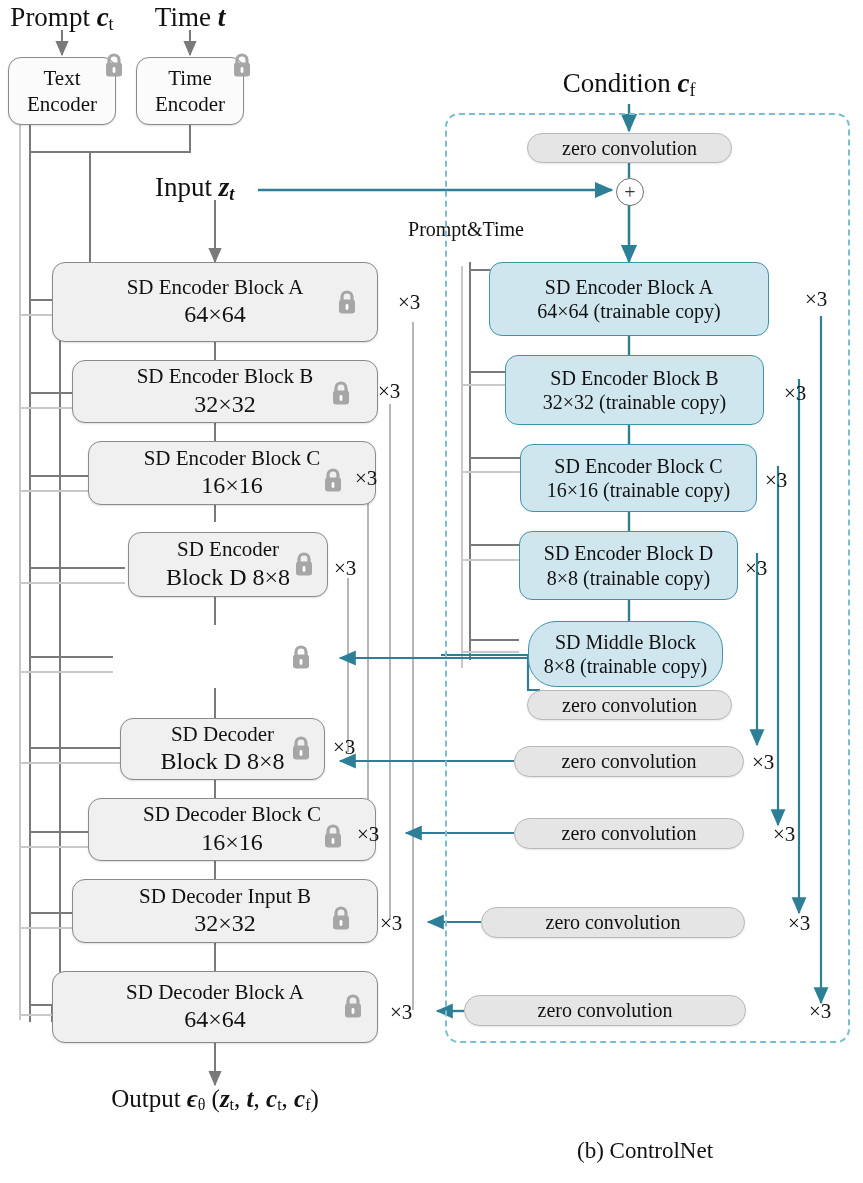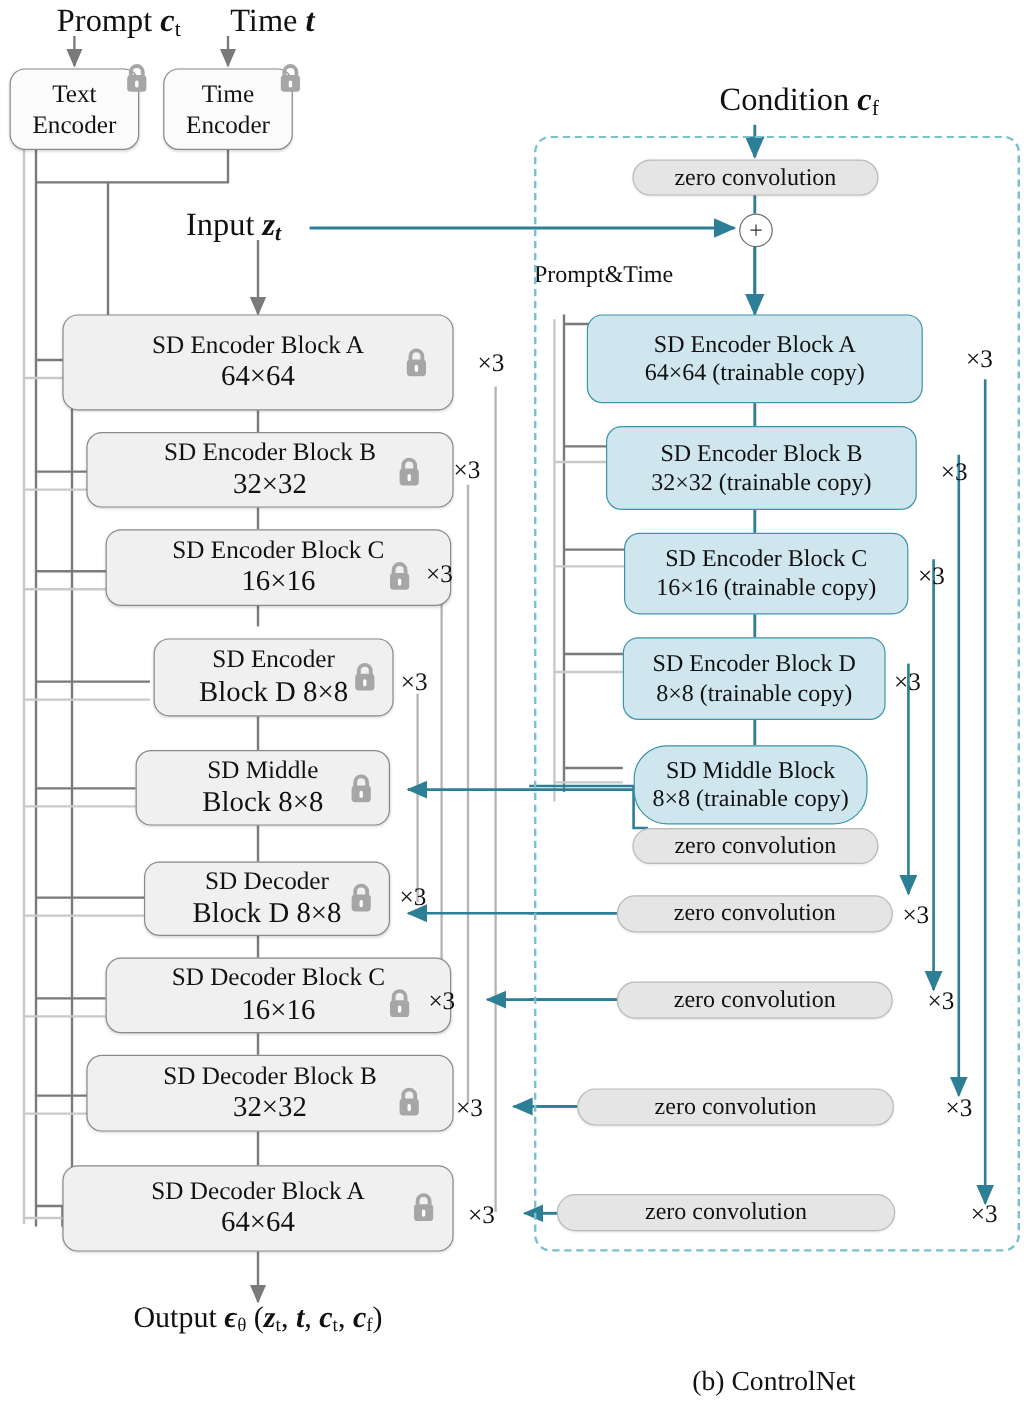--- a/index.html
+++ b/index.html
@@ -3,21 +3,21 @@
 <meta charset="utf-8">
 <title>ControlNet Architecture Diagram</title>
 <style>
   html,body{margin:0;padding:0;background:#ffffff;}
   body{width:863px;height:1183px;position:relative;overflow:hidden;
        font-family:"Liberation Serif","DejaVu Serif",serif;color:#111;}
   #stage{position:absolute;left:0;top:0;width:863px;height:1183px;}
   svg#wires{position:absolute;left:0;top:0;width:863px;height:1183px;pointer-events:none;}
 
   .lbl{position:absolute;white-space:nowrap;line-height:1;}
-  .lbl.c{transform:translateX(-50%);margin-left:37px;}
+  .lbl.c{transform:translateX(-50%);}
 
   .hdr{font-size:27px;}
   .hdr .sub{font-size:18px;vertical-align:-0.22em;}
   .it{font-style:italic;font-weight:bold;}
 
   
   .blk{position:absolute;box-sizing:border-box;border:1.6px solid #8a8a8a;
        border-radius:13px;background:#f0f0f0;
        display:flex;flex-direction:column;align-items:center;justify-content:center;
        font-size:21px;line-height:1.22;text-align:center;
@@ -320,24 +320,20 @@
   </div>
   <div class="lock" style="left:293px;top:551px;">
     <svg viewBox="0 0 22 26">
         <path d="M6,11 V8 a5,5 0 0 1 10,0 V11" fill="none" stroke="#a6a6a6" stroke-width="3.2"></path>
         <rect x="3" y="10.5" width="16" height="14" rx="3" fill="#a6a6a6"></rect>
         <rect x="9.6" y="15" width="2.8" height="6" rx="1.4" fill="#fff"></rect>
       </svg>
   </div>
   <div class="x3" style="left:334px;top:556px;">×3</div>
 
-  <div class="blk" style="left:113px;top:625px;width:212px;height:63px;">
-    <div>SD Middle</div>
-    <div class="l2">Block 8×8</div>
-  </div>
   <div class="lock" style="left:290px;top:644px;">
     <svg viewBox="0 0 22 26">
         <path d="M6,11 V8 a5,5 0 0 1 10,0 V11" fill="none" stroke="#a6a6a6" stroke-width="3.2"></path>
         <rect x="3" y="10.5" width="16" height="14" rx="3" fill="#a6a6a6"></rect>
         <rect x="9.6" y="15" width="2.8" height="6" rx="1.4" fill="#fff"></rect>
       </svg>
   </div>
 
   <div class="blk" style="left:120px;top:718px;width:205px;height:62px;">
     <div>SD Decoder</div>
@@ -359,21 +355,21 @@
   <div class="lock" style="left:322px;top:823px;">
     <svg viewBox="0 0 22 26">
         <path d="M6,11 V8 a5,5 0 0 1 10,0 V11" fill="none" stroke="#a6a6a6" stroke-width="3.2"></path>
         <rect x="3" y="10.5" width="16" height="14" rx="3" fill="#a6a6a6"></rect>
         <rect x="9.6" y="15" width="2.8" height="6" rx="1.4" fill="#fff"></rect>
       </svg>
   </div>
   <div class="x3" style="left:357px;top:822px;">×3</div>
 
   <div class="blk" style="left:72px;top:879px;width:306px;height:64px;">
-    <div>SD Decoder Block B</div>
+    <div>SD Decoder Input B</div>
     <div class="l2">32×32</div>
   </div>
   <div class="lock" style="left:330px;top:905px;">
     <svg viewBox="0 0 22 26">
         <path d="M6,11 V8 a5,5 0 0 1 10,0 V11" fill="none" stroke="#a6a6a6" stroke-width="3.2"></path>
         <rect x="3" y="10.5" width="16" height="14" rx="3" fill="#a6a6a6"></rect>
         <rect x="9.6" y="15" width="2.8" height="6" rx="1.4" fill="#fff"></rect>
       </svg>
   </div>
   <div class="x3" style="left:380px;top:911px;">×3</div>

